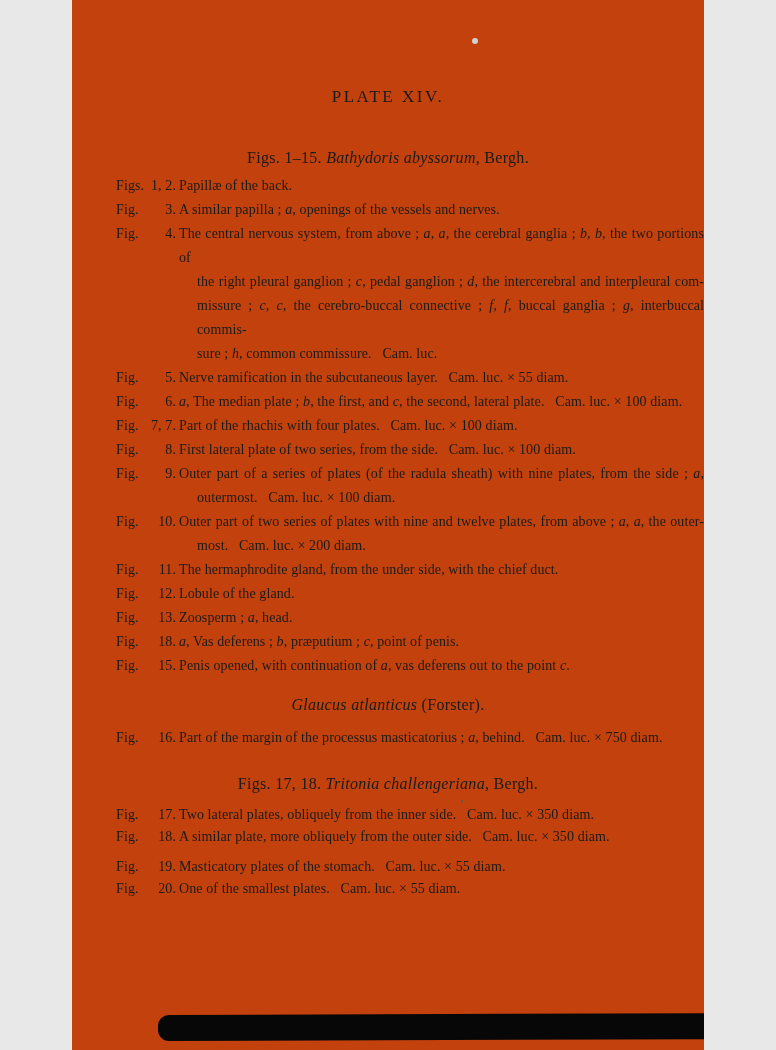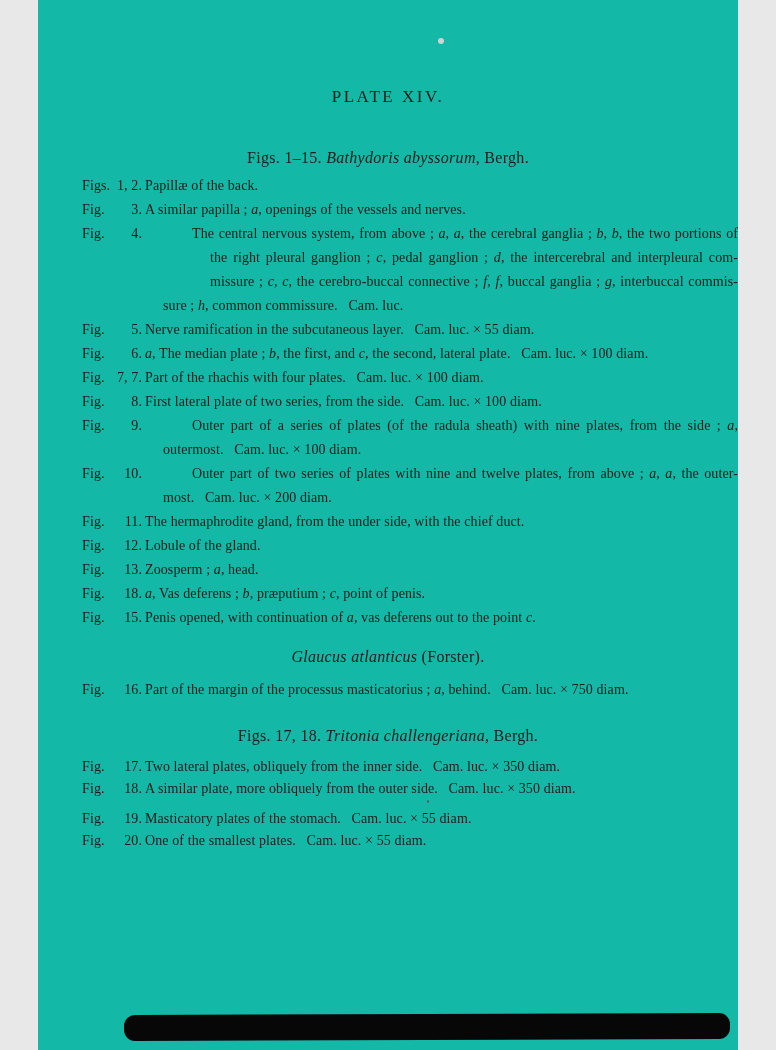--- a/index.html
+++ b/index.html
@@ -1,20 +1,20 @@
 <!DOCTYPE html>
 <html><head>
 <meta charset="utf-8">
 <style>
   html,body{margin:0;padding:0;background:#e8e8e8;}
   .page{
     position:relative;
-    width:700px;height:1050px;
+    width:632px;height:1050px;
     margin:0 auto;
-    background:#14b8a6;
+    background:#c2410c;
     color:#1b1b1b;
     font-family:"Liberation Serif","DejaVu Serif",serif;
     overflow:hidden;
   }
   .plate-title{
     padding-top:86px;
     text-align:center;
     font-size:17px;
     line-height:22px;
     letter-spacing:2.5px;
@@ -43,21 +43,21 @@
   .figure-entries.tight{line-height:22px}
   .figure-entry{display:flex;align-items:flex-start;}
   .figure-label{
     flex:0 0 60px;
     display:inline-flex;
     justify-content:space-between;
     white-space:nowrap;
   }
   .figure-text{display:block;width:596px;margin-left:3px;}
   .figure-line{min-height:1em;}
-  .figure-line.justify{text-align:justify;text-align-last:justify;margin-left:47px;}
+  .figure-line.justify{text-align:justify;text-align-last:justify;}
   .figure-line.cont{padding-left:18px;}
   .it{font-style:italic;}
   .scan-bar{position:absolute;border-radius:11px;transform:rotate(-0.2deg);}
   .speck{position:absolute;border-radius:50%;}
 </style>
 </head>
 <body>
 
 <div class="page">
   <div class="plate-title">PLATE XIV.</div>

